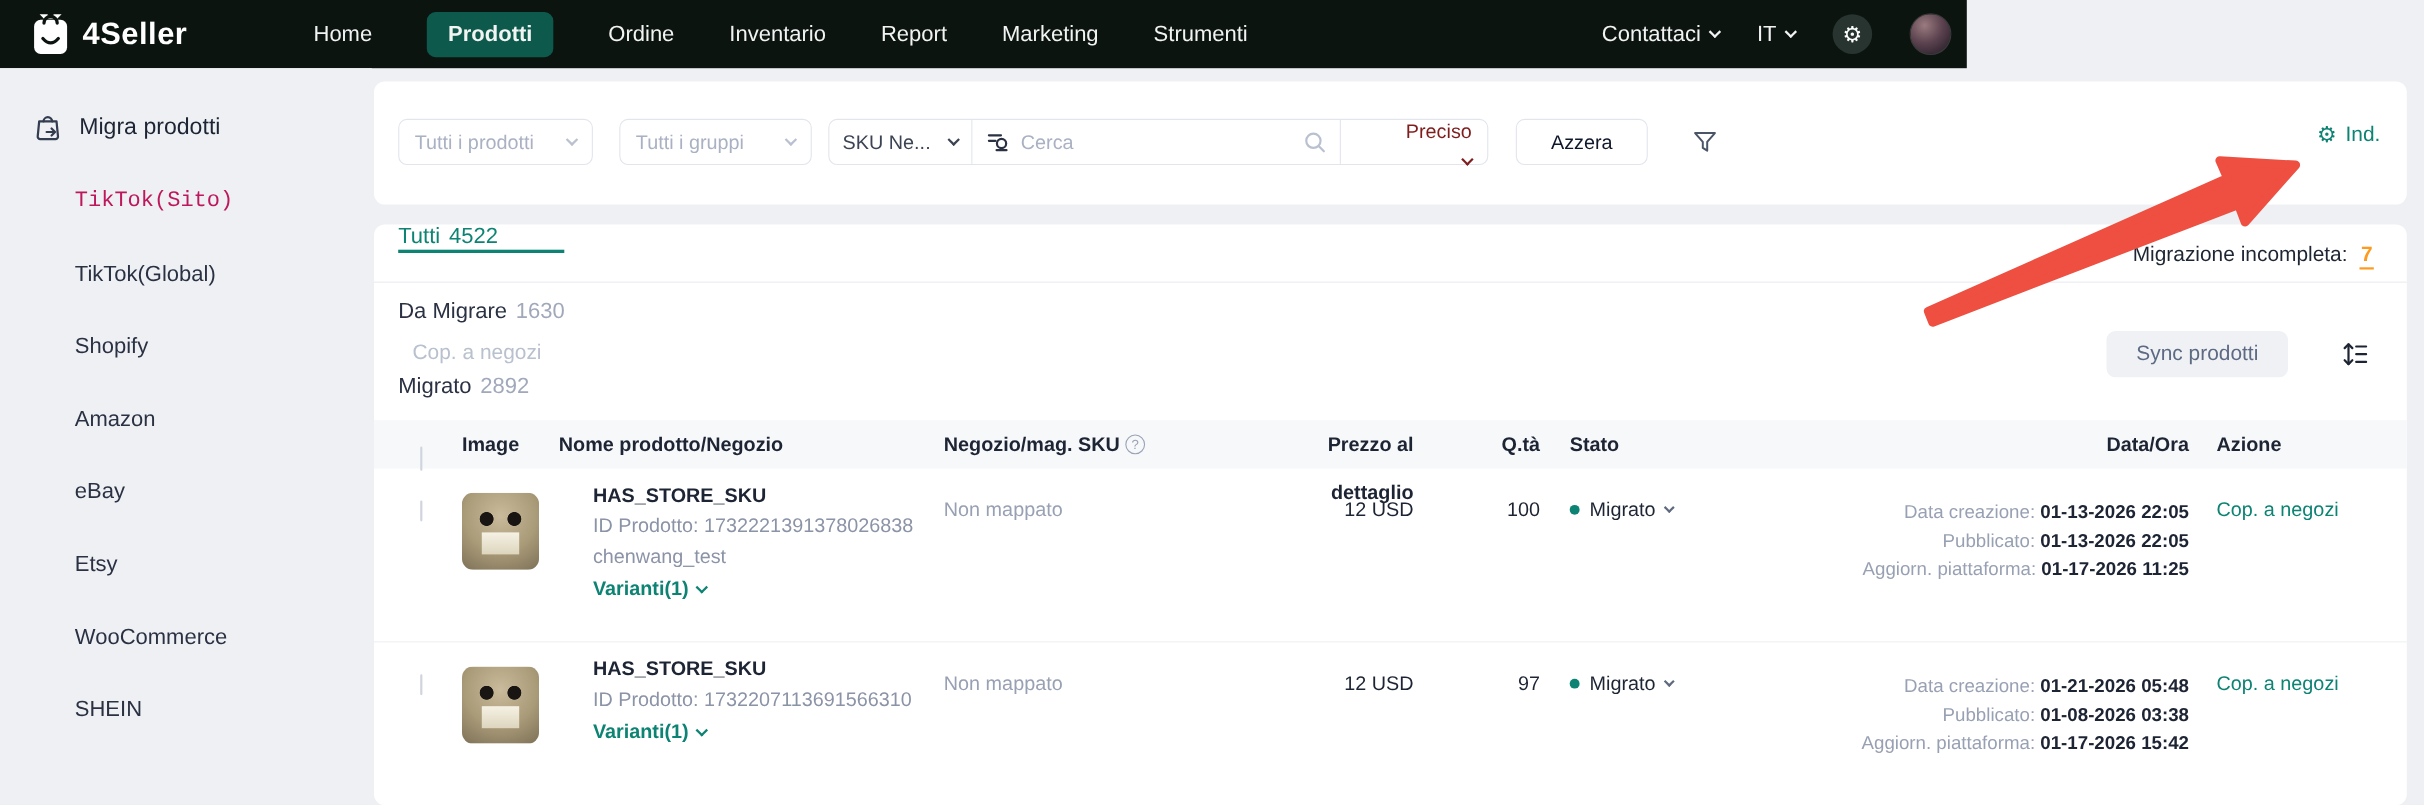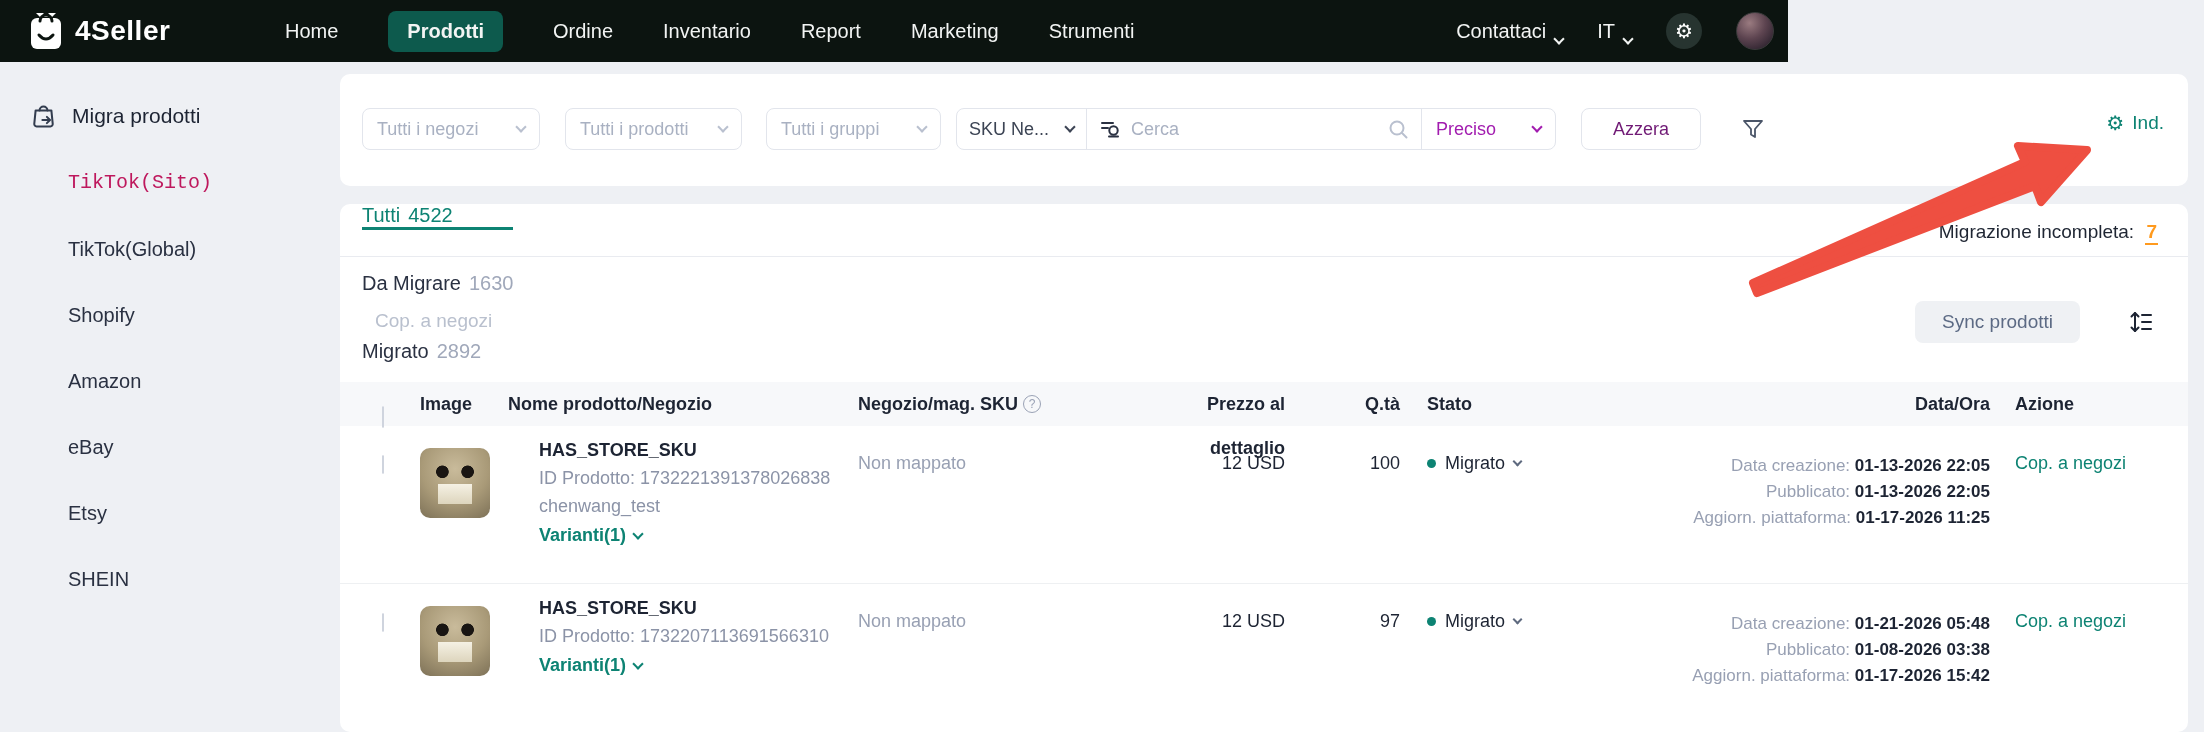--- a/index.html
+++ b/index.html
@@ -14,21 +14,21 @@
   .nav {
     position:absolute; left:0; top:0; width:1788px; height:62px;
     background:#0c1410; display:flex; align-items:center; color:#f2f4f3;
   }
   .brand { position:absolute; left:28px; top:0; height:62px; display:flex; align-items:center; gap:11px; }
   .brand-title { font-size:28px; font-weight:700; color:#fff; letter-spacing:.5px; }
   .nav-menu { position:absolute; left:285px; display:flex; align-items:center; gap:50px; font-size:20px; }
   .nav-item { cursor:pointer; white-space:nowrap; }
   .nav-item.active { background:#0d5a4d; padding:9px 19px; border-radius:8px; font-weight:600; }
   .nav-right { position:absolute; right:14px; display:flex; align-items:center; gap:34px; font-size:20px; }
-  .nav-link { display:flex; align-items:flex-end; gap:9px; cursor:pointer; }
+  .nav-link { display:flex; align-items:center; gap:9px; cursor:pointer; }
   .chev { display:inline-block; width:8px; height:8px; border-right:2px solid currentColor; border-bottom:2px solid currentColor; transform:rotate(45deg); margin-top:-4px; }
   .gear-circle { width:36px; height:36px; border-radius:50%; background:#273430; display:flex; align-items:center; justify-content:center; font-size:20px; color:#fff; cursor:pointer; }
   .avatar { width:38px; height:38px; border-radius:50%; cursor:pointer;
     background:radial-gradient(circle at 35% 28%, #9a7b80 0%, #5d4450 45%, #281f2b 90%); border:1px solid #3a3a3a; }
   
   .sidebar { position:absolute; left:0; top:62px; width:338px; height:670px; background:#eef0f4; }
   .side-title { position:absolute; left:30px; top:40px; display:flex; align-items:center; gap:15px; font-size:21px; font-weight:500; color:#1d2433; }
   .side-items { position:absolute; left:0; top:88px; width:100%; }
   .side-item { height:66px; line-height:66px; padding-left:68px; font-size:20px; color:#2a3142; cursor:pointer; }
   .side-item.active { color:#be185d;font-family:Liberation Mono, monospace; }
@@ -40,22 +40,22 @@
   .dd { height:42px; border:1px solid #e2e5ec; border-radius:8px; display:flex; align-items:center; justify-content:space-between; padding:0 14px; font-size:18px; color:#a9b1c2; background:#fff; cursor:pointer; }
   .dd .chev { border-color:#b9c0cf; }
   .dd1 { width:178px; margin-right:25px; }
   .dd2 { width:177px; margin-right:24px; }
   .dd3 { width:175px; margin-right:15px; }
   .compound { width:600px; height:42px; border:1px solid #e2e5ec; border-radius:8px; display:flex; align-items:stretch; margin-right:25px; background:#fff; }
   .seg-sku { width:130px; display:flex; align-items:center; justify-content:space-between; padding:0 12px; font-size:18px; color:#3c4454; border-right:1px solid #e2e5ec; cursor:pointer; }
   .seg-search { flex:1; display:flex; align-items:center; padding:0 12px; gap:10px; border-right:1px solid #e2e5ec; }
   .seg-search input { border:none; outline:none; flex:1; font-size:18px; font-family:inherit; color:#3c4454; background:transparent; }
   .seg-search input::placeholder { color:#a9b1c2; }
-  .seg-match { width:133px; display:flex; align-items:center; justify-content:space-between; padding:0 14px; font-size:18px; color:#a21caf; cursor:pointer; }
-  .btn-reset { width:120px; height:42px; border:1px solid #e2e5ec; border-radius:8px; background:#fff; font-size:18px; color:#701a75; display:flex; align-items:center; justify-content:center; cursor:pointer; margin-right:40px; font-family:inherit; }
+  .seg-match { width:133px; display:flex; align-items:flex-end; justify-content:space-between; padding:0 14px; font-size:18px; color:#7f1d1d; cursor:pointer;flex-direction:column; }
+  .btn-reset { width:120px; height:42px; border:1px solid #e2e5ec; border-radius:8px; background:#fff; font-size:18px; color:#0f172a; display:flex; align-items:center; justify-content:center; cursor:pointer; margin-right:40px; font-family:inherit; }
   .funnel { cursor:pointer; display:flex; align-items:center; }
   .ind-link { position:absolute; right:24px; top:38px; display:flex; align-items:center; gap:8px; color:#0d8373; font-size:19px; cursor:pointer; }
   .ind-gear { font-size:20px; line-height:1; }
   
   .tabs-bar { position:absolute; left:0; top:0; width:100%; height:53px; border-bottom:1px solid #e9ebf0; }
   .tabs { position:absolute; left:22px; top:0; display:flex; gap:42px; height:53px;flex-direction:column; }
   .tab { display:flex; align-items:center; gap:8px; font-size:20px; color:#2a3142; cursor:pointer; height:100%; border-bottom:3px solid transparent; }
   .tab .cnt { color:#a0a8ba; }
   .tab.active { color:#0d8373; border-bottom-color:#0d8373; font-weight:500; }
   .tab.active .cnt { color:#0d8373; }
@@ -162,30 +162,27 @@
     </span>
     <span>Migra prodotti</span>
   </div>
   <div class="side-items">
     <div class="side-item active">TikTok(Sito)</div>
     <div class="side-item">TikTok(Global)</div>
     <div class="side-item">Shopify</div>
     <div class="side-item">Amazon</div>
     <div class="side-item">eBay</div>
     <div class="side-item">Etsy</div>
+    <div class="side-item">WooCommerce</div>
     <div class="side-item">SHEIN</div>
   </div>
 </div>
 
 <div class="filter-card">
   <div class="frow">
-    <div class="dd dd1">
-      <span>Tutti i negozi</span>
-      <i class="chev"></i>
-    </div>
     <div class="dd dd2">
       <span>Tutti i prodotti</span>
       <i class="chev"></i>
     </div>
     <div class="dd dd3">
       <span>Tutti i gruppi</span>
       <i class="chev"></i>
     </div>
     <div class="compound">
       <div class="seg-sku">

